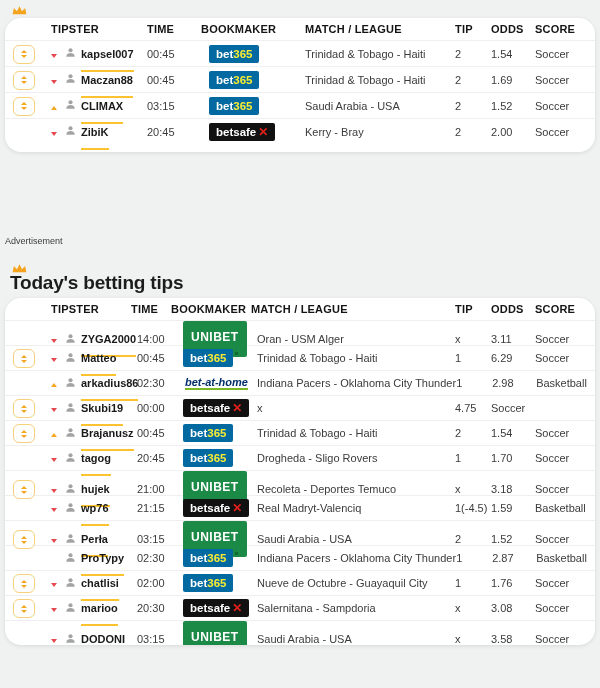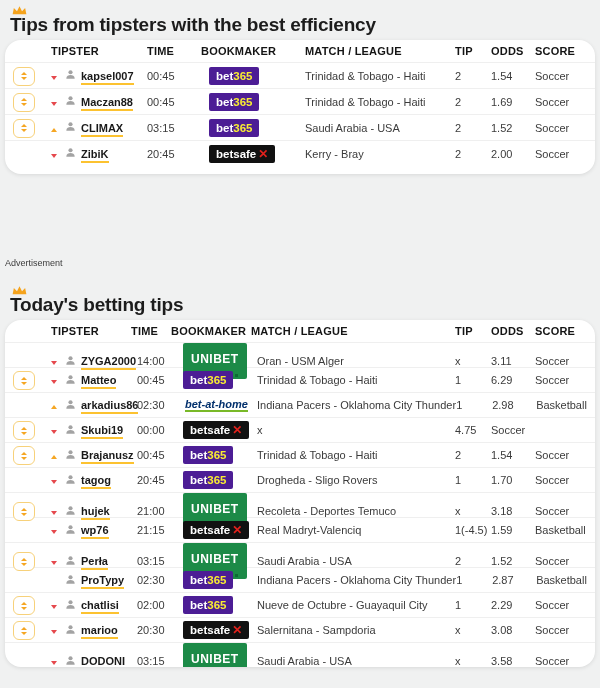--- a/index.html
+++ b/index.html
@@ -41,28 +41,28 @@
 
   
   .trend { display:inline-block; width:0; height:0;
     border-left:3.5px solid transparent; border-right:3.5px solid transparent; }
   .trend.down { border-top:4.5px solid #e5484d; }
   .trend.up   { border-bottom:4.5px solid #f5a623; }
 
   .usr { width:11px; height:11px; fill:#a3a3a3; }
 
   .name { font-weight:700; color:#191919; font-size:11px;
-    border-bottom:2px solid #fcc230; padding-bottom:1px; cursor:pointer; }
+    border-bottom:2px solid #fcc230; padding-bottom:10px; cursor:pointer; }
 
   
   .logo { display:inline-flex; align-items:center; justify-content:center;
     height:18px; padding:0 7px; border-radius:2px; font-weight:700; font-size:11.5px;
     position:relative; margin-left:8px; cursor:pointer; letter-spacing:0; }
   .t2 .logo { margin-left:6px; }
-  .logo.bet365 { background:#4c1d95; }
+  .logo.bet365 { background:#0369a1; }
   .logo.bet365 .l1 { color:#fff; }
   .logo.bet365 .l2 { color:#f9ed32; }
   .logo.betsafe { background:#111; }
   .logo.betsafe .l1 { color:#fff; }
   .logo.betsafe .l2 { color:#e2211c; margin-left:2px; font-size:12px; }
   .logo.unibet { background:#1c8a47; height:36px; padding:0 8px 4px; }
   .logo.unibet .l1 { color:#fff; font-size:12px; letter-spacing:.5px; }
   .logo.unibet::after { content:""; position:absolute; left:7px; right:7px; bottom:2px;
     height:3px; background:repeating-linear-gradient(90deg,#0e6b34 0 3px,transparent 3px 5px); }
   .logo.betathome { background:transparent; padding:0 2px; }
@@ -75,21 +75,20 @@
 </style>
 </head>
 <body>
 
 <div class="wrap">
 
   <div class="sec-head">
     <svg class="crown" viewBox="0 0 24 14">
       <path d="M1 13 L3 3 L8 8 L12 0 L16 8 L21 3 L23 13 Z" fill="#f5a31c"></path>
     </svg>
-    <div class="sec-title">Tips from tipsters with the best efficiency</div>
   </div>
 
   <div class="card t1">
     <div class="thead">
       <span></span>
       <span>TIPSTER</span>
       <span>TIME</span>
       <span>BOOKMAKER</span>
       <span>MATCH / LEAGUE</span>
       <span>TIP</span>
@@ -438,21 +437,21 @@
             <path d="M3 19.5c0-4.5 4.5-6.5 9-6.5s9 2 9 6.5v1.5H3z"></path>
           </svg></span>
         <span><span class="name">chatlisi</span></span>
         <span class="cell-time">02:00</span>
         <span><span class="logo bet365">
             <span class="l1">bet</span>
             <span class="l2">365</span>
           </span></span>
         <span class="cell-match">Nueve de Octubre - Guayaquil City</span>
         <span class="cell-tip">1</span>
-        <span class="cell-odds">2.29</span>
+        <span class="cell-odds">1.76</span>
         <span class="cell-score">Soccer</span>
       </div>
 
       <div class="row">
         <span><span class="badge">
             <i class="up"></i>
             <i class="down"></i>
           </span></span>
         <span><span class="trend down"></span></span>
         <span><svg class="usr" viewBox="0 0 24 24">

